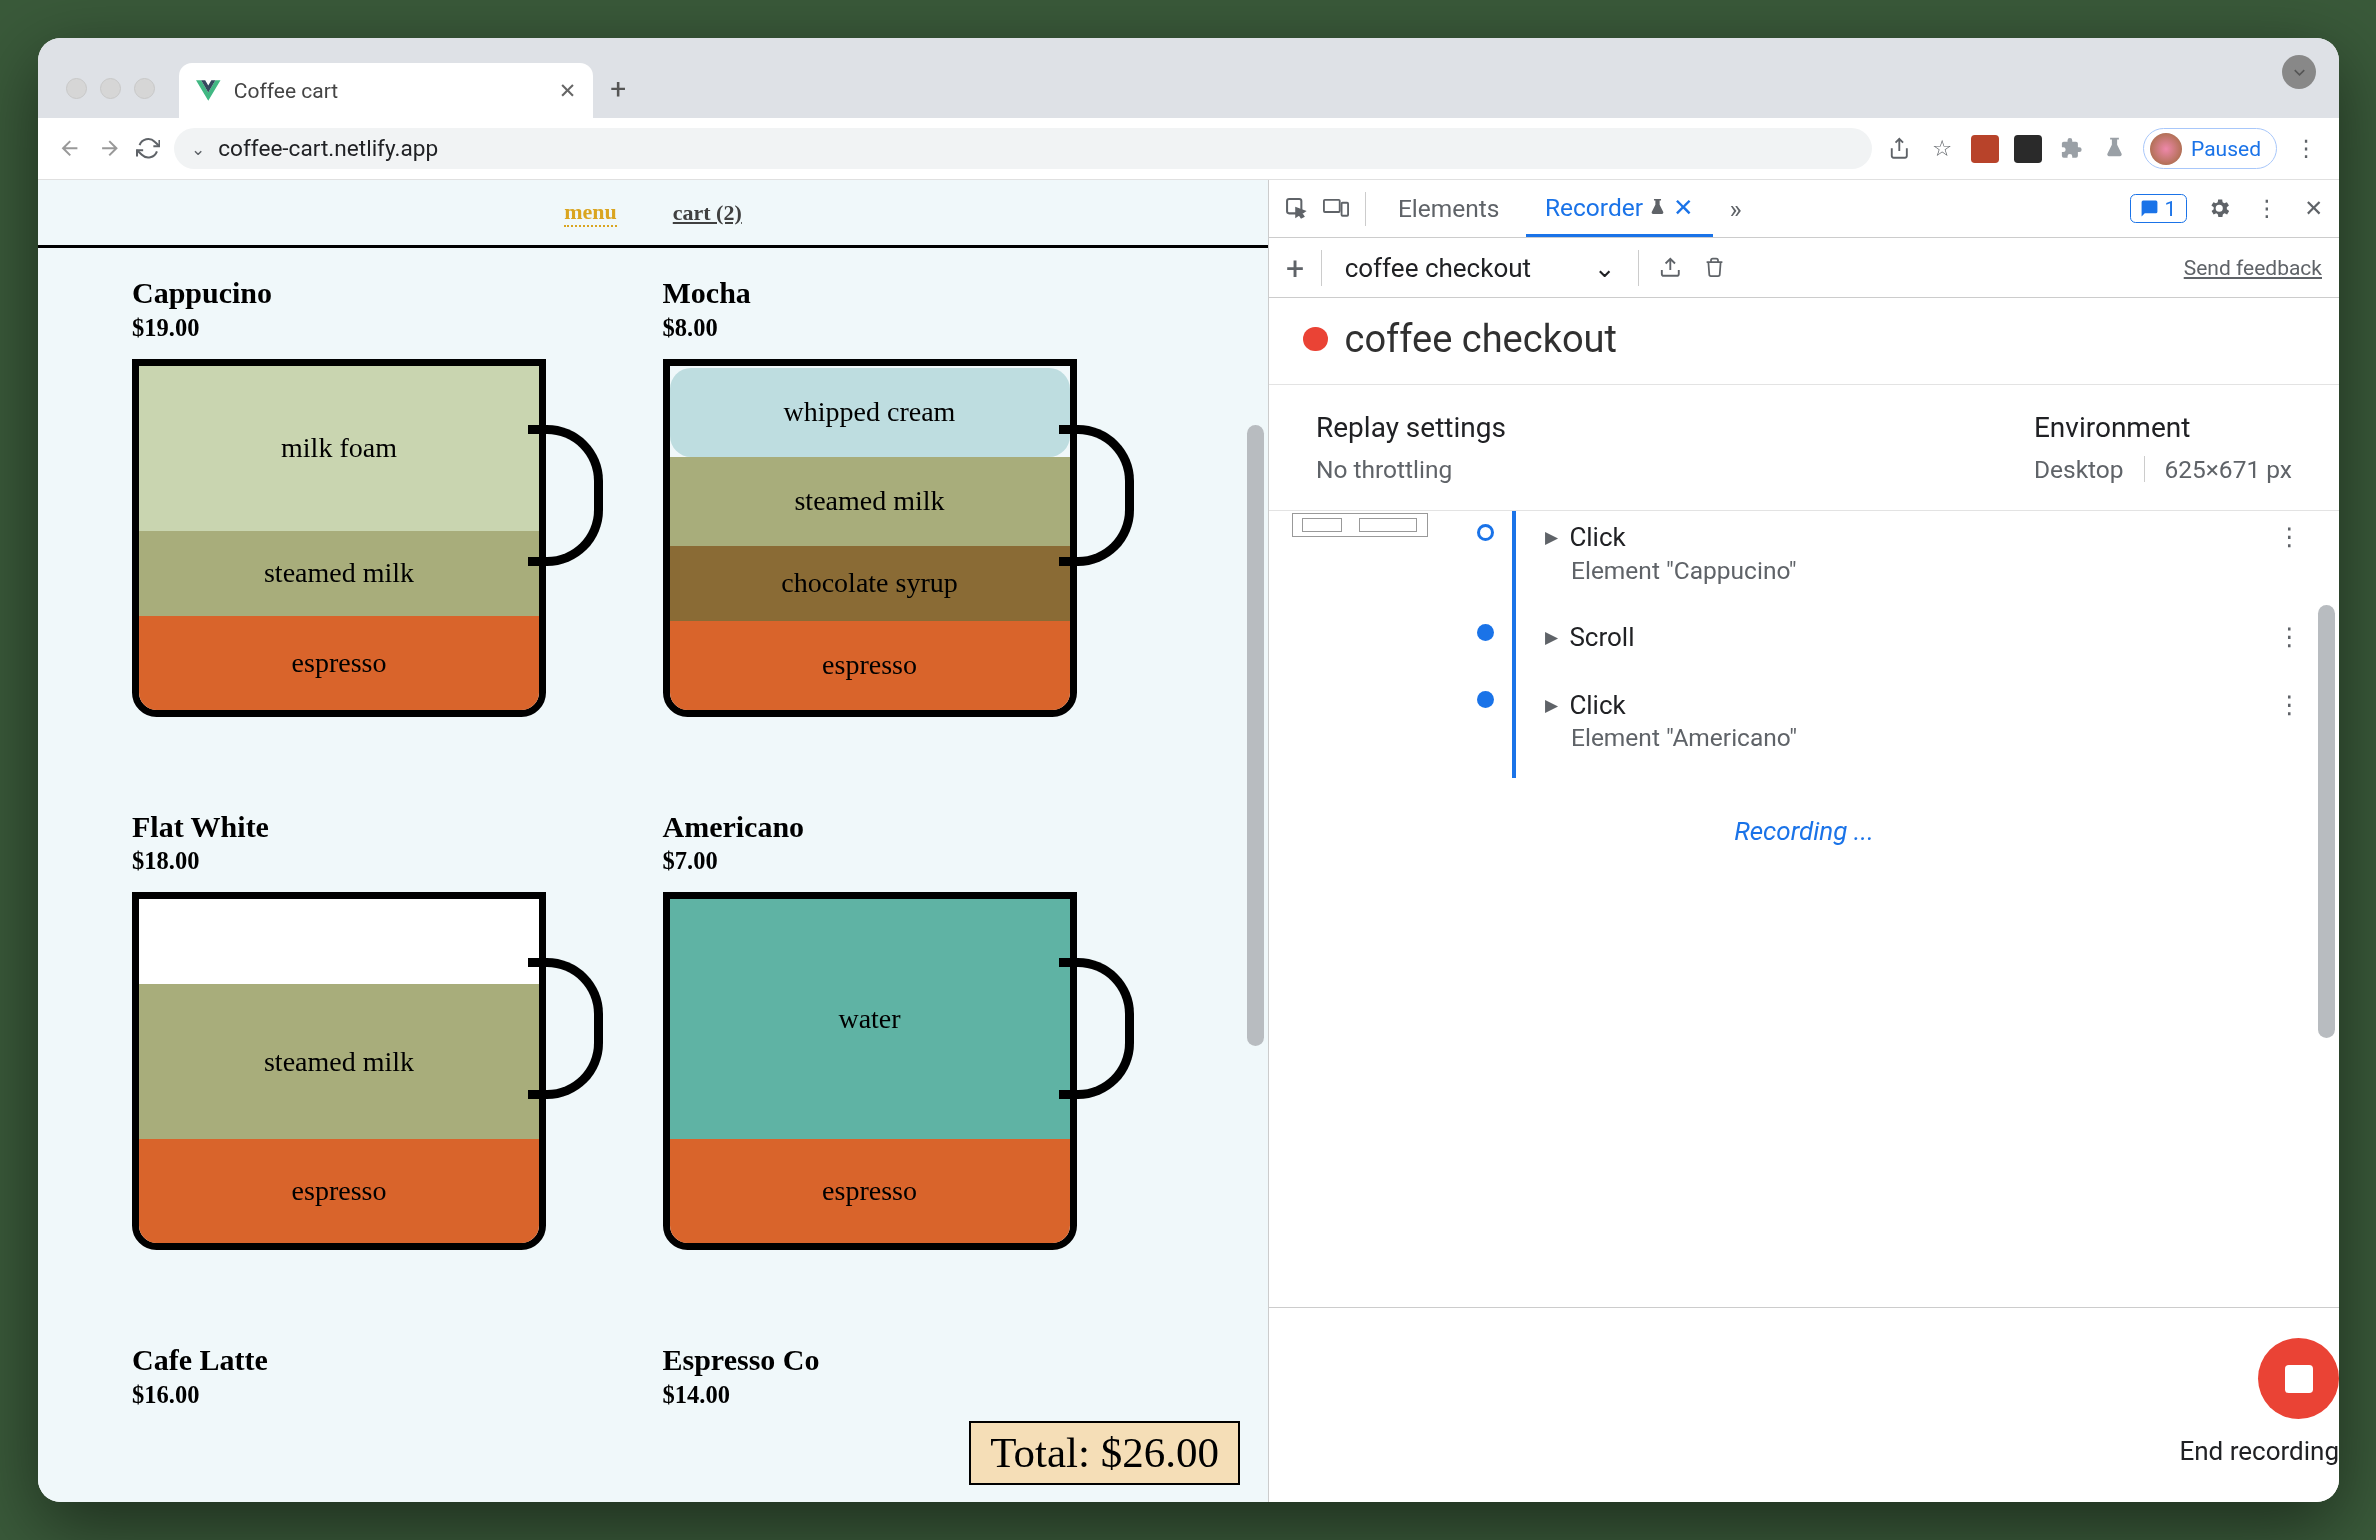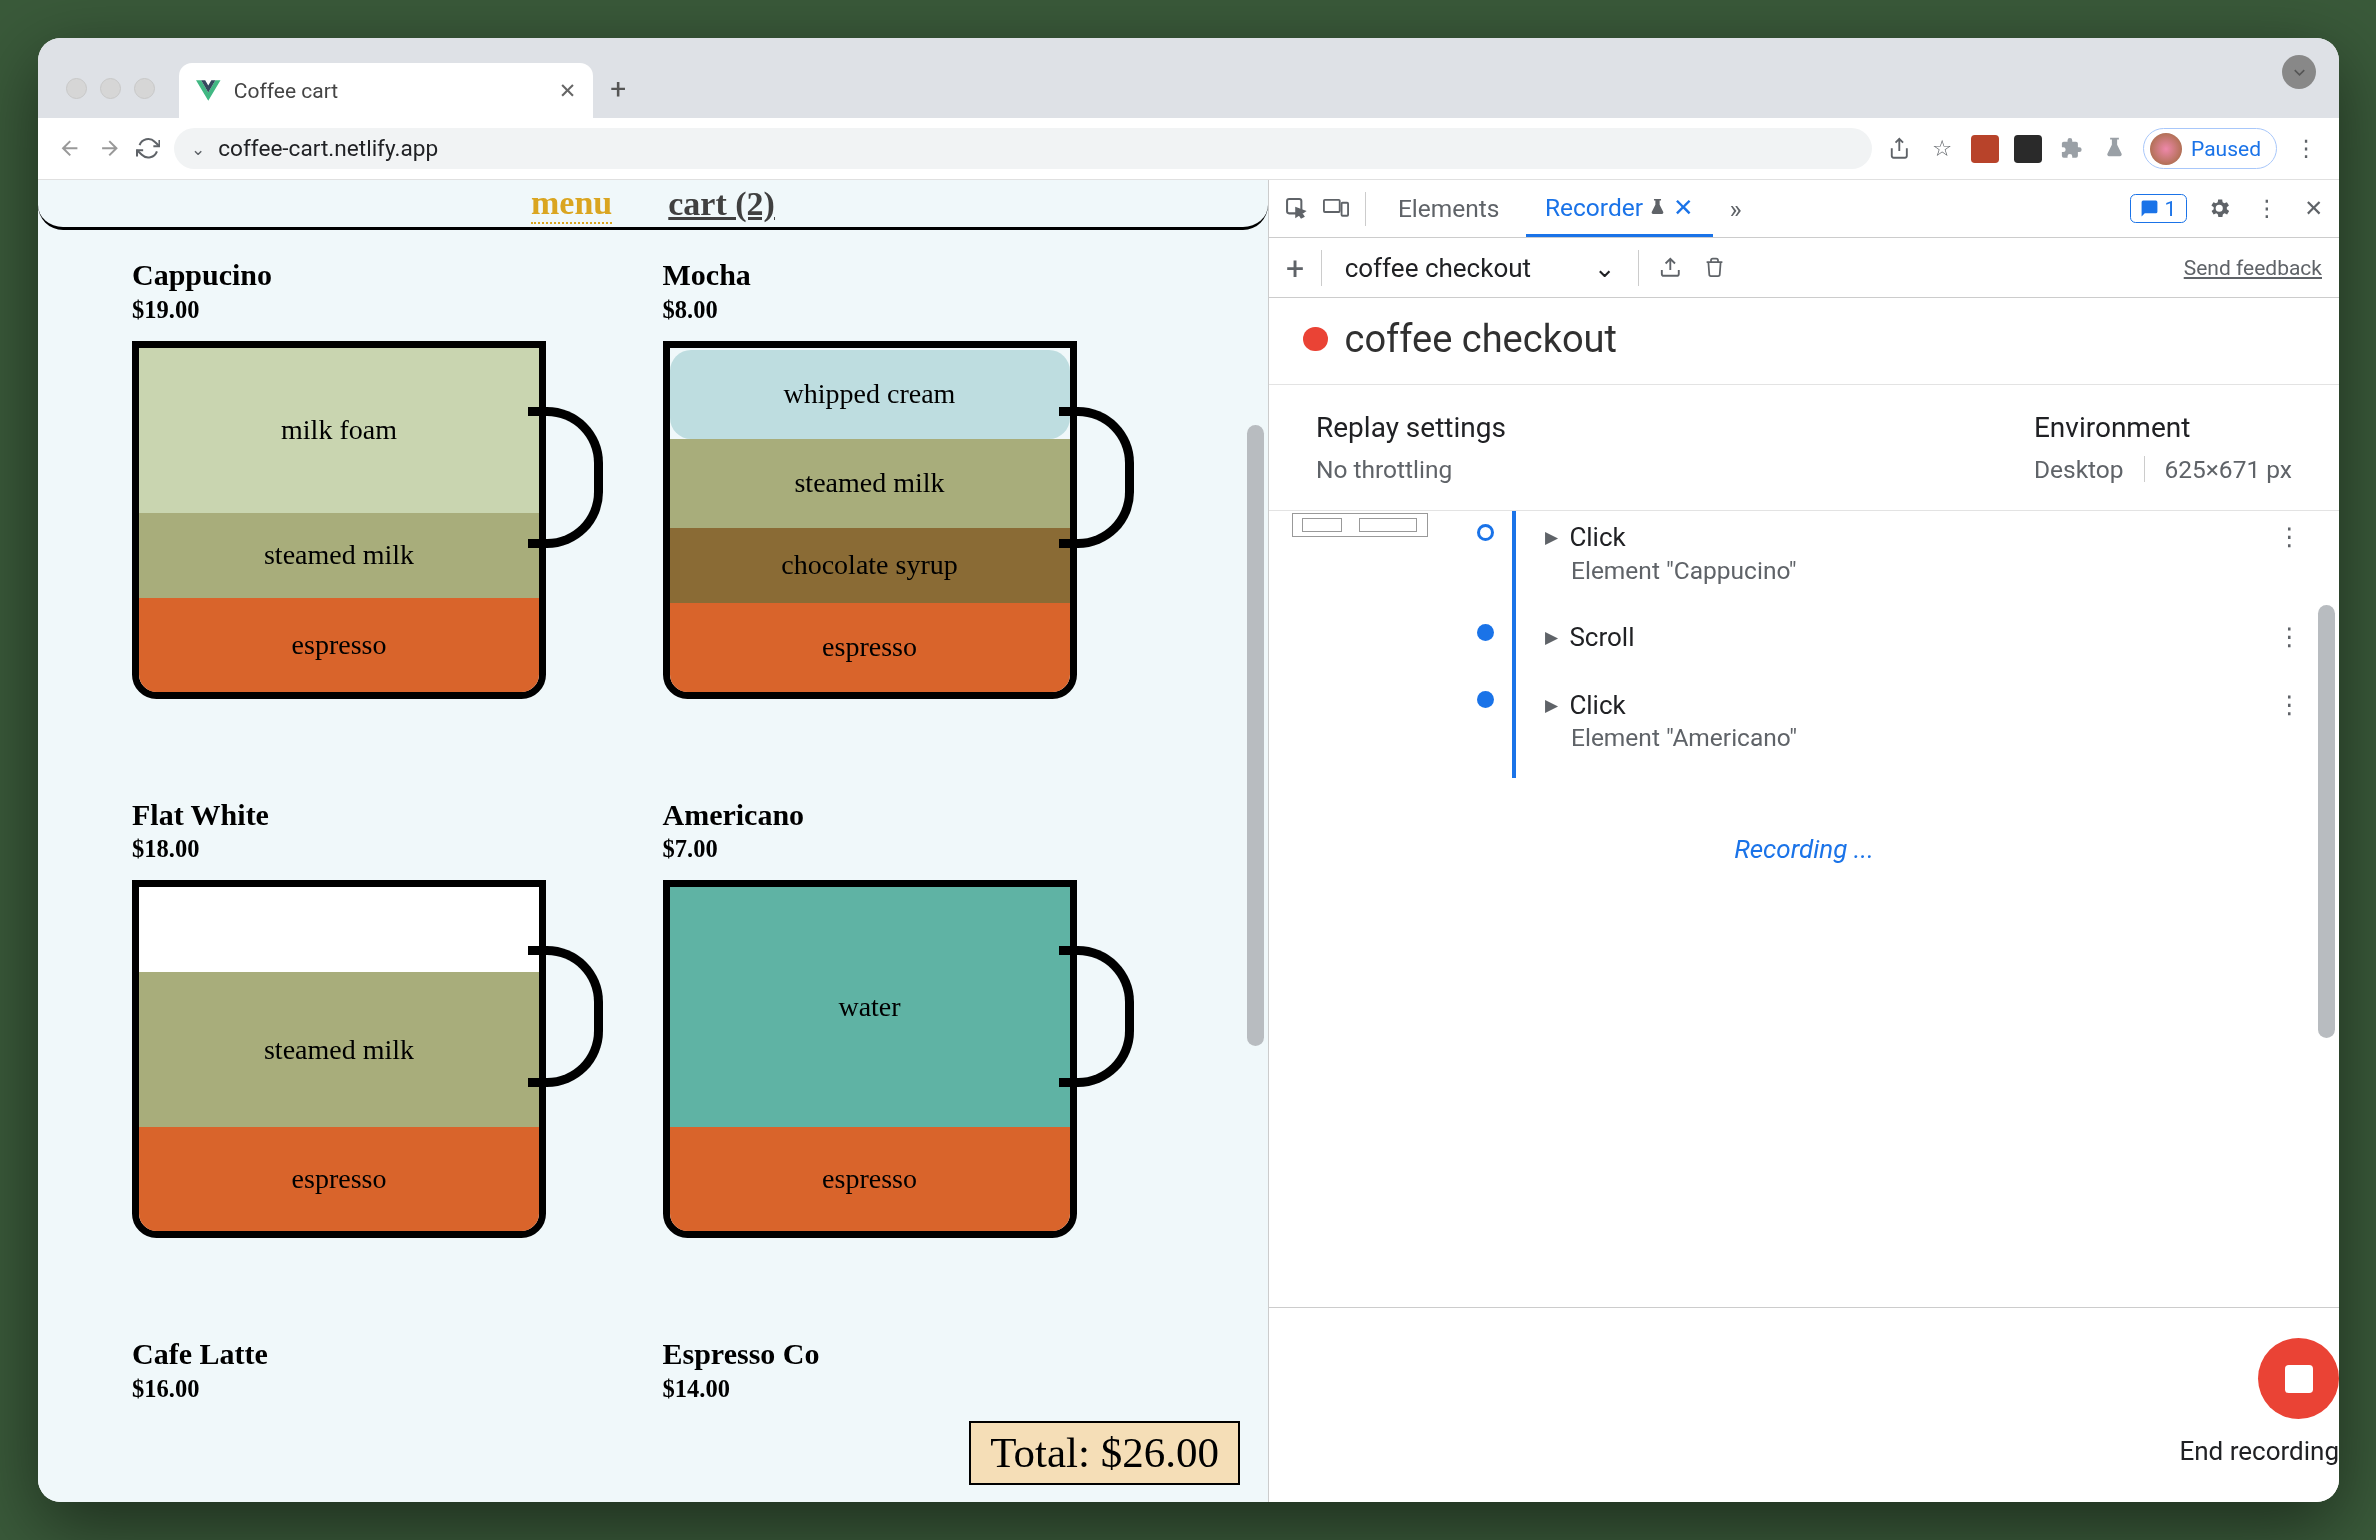--- a/index.html
+++ b/index.html
@@ -68,24 +68,23 @@
   
   .main-split { flex: 1; display: flex; overflow: hidden; }
 
   
   .page {
     width: 1230px; background: #f0f8fa;
     display: flex; flex-direction: column; position: relative;
     overflow: hidden;
   }
   .page-nav {
-    height: 50px; display: flex; align-items: center; justify-content: center;
-    gap: 56px; font-family: Georgia, serif; font-size: 34px; font-weight: bold;
+    height: 68px; display: flex; align-items: center; justify-content: center;
+    gap: 56px; font-family: Georgia, serif; font-size: 22px; font-weight: bold;
     border-bottom: 3.8px solid #000;
-    border-radius: 31px;
   }
   .page-nav .menu-link { color: #daa520; border-bottom: 2.8px dotted #daa520; cursor: pointer; }
   .page-nav .cart-link { color: #404040; cursor: pointer; text-decoration: underline; }
 
   .products {
     flex: 1; overflow-y: auto; padding: 28px 94px;
     display: grid; grid-template-columns: 1fr 1fr; gap: 28px 19px;
   }
   .product { display: flex; flex-direction: column; }
   .product-name { font-family: Georgia, serif; font-size: 30px; font-weight: bold; }
@@ -198,21 +197,21 @@
     border-radius: 50%; background: #1a73e8;
   }
   .step .node.hollow { background:#fff; border:3.8px solid #1a73e8; width:17px; height:17px; left:-8.5px; }
   .step-head { display: flex; align-items: center; gap: 11.3px; font-size: 26px; color:#202124;}
   .step-head .tri { font-size: 17px; color:#5f6368; }
   .step-sub { font-size: 24.5px; color: #5f6368; padding-left: 26px; }
   .step-menu { position: absolute; right: 9.4px; top: 11.3px; color:#5f6368; font-size: 24.5px; cursor:pointer; }
 
   .recording-label {
     text-align: center; font-size: 26px; font-style: italic; color: #1a73e8;
-    margin-top: 56px;
+    margin-top: 38px;
   }
 
   .dt-scrollbar { position:absolute; right:3.8px; top:94px; width:17px; height:433px; background:#b8bcc0; border-radius:8.5px;}
 
   .end-rec {
     border-top: 0.9px solid #ccc; padding: 30px 0 36px 0;
     display:flex; flex-direction:column; align-items:flex-end; gap: 17px;
   }
   .stop-btn {
     width: 81px; height: 81px; border-radius: 50%; background: #ea4335;

